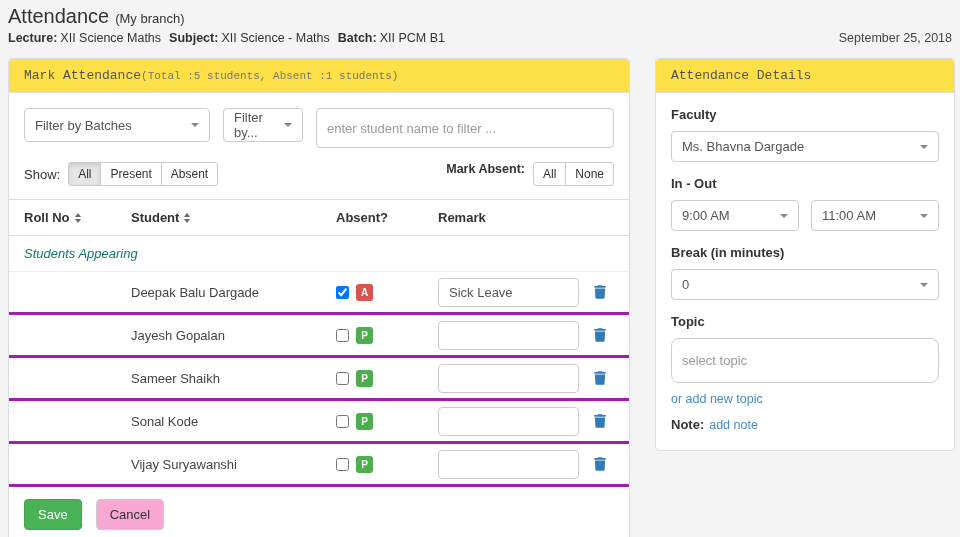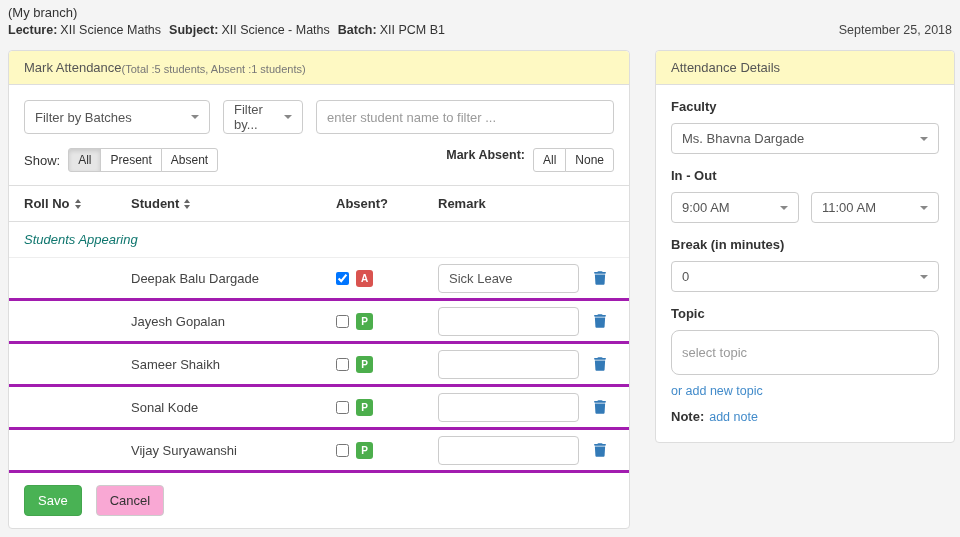--- a/index.html
+++ b/index.html
@@ -18,42 +18,42 @@
   .info-line { display: flex; align-items: baseline; margin-top: 3px; font-size: 12.5px; }
   .info-line b { margin-right: 3px; }
   .info-line .val { margin-right: 8px; color: #333; }
   .date { margin-left: auto; color: #444; font-size: 12.5px; }
 
   .panels { display: flex; gap: 25px; padding: 13px 5px 0 8px; align-items: flex-start; }
   .panel { background: #fff; border: 1px solid #ddd; border-radius: 4px; }
   .left-panel { width: 622px; }
   .right-panel { width: 300px; }
   .panel-header {
-    padding: 9px 15px; border-bottom: 1px solid #ddd; background: #fef9c3;
+    padding: 9px 15px; border-bottom: 1px solid #ddd; background: #fde047;
     border-radius: 4px 4px 0 0; font-size: 13px; color: #555;
-    display: flex; align-items: flex-end;
+    display: flex; align-items: center; font-family: Liberation Mono, monospace;
   }
   .panel-header .summary { font-size: 11px; color: #777; }
 
   
   .filters { display: flex; gap: 13px; padding: 15px 15px 14px 15px; }
   .select {
     border: 1px solid #ccc; border-radius: 4px; height: 34px; background: #fff;
     display: flex; align-items: center; justify-content: space-between;
     padding: 0 10px; font-size: 13px; color: #555; cursor: pointer;
   }
   .select-sm { height: 31px; }
   .caret {
     width: 0; height: 0; border-left: 4px solid transparent;
     border-right: 4px solid transparent; border-top: 4px solid #888; margin-left: 8px; flex: none;
   }
   .filter-by { width: 80px; }
   .filter-batches { width: 186px; }
   .text-input {
-    border: 1px solid #ccc; border-radius: 4px; height: 34px; padding: 0 10px;
+    border: 1px solid #ccc; border-radius: 4px; height: 40px; padding: 0 10px;
     font-size: 13px; color: #555; font-family: "Liberation Sans", sans-serif; outline: none;
   }
   .text-input::placeholder { color: #9a9a9a; }
   .search-input { flex: 1; }
 
   
   .show-row { display: flex; align-items: center; padding: 0 15px 13px 15px; }
   .show-label { margin-right: 8px; font-size: 13px; }
   .btn-group { display: inline-flex; }
   .btn-group .gbtn {
@@ -104,20 +104,21 @@
   .link { color: #428bca; font-size: 12.5px; cursor: pointer; text-decoration: none; }
   .add-topic { margin-top: 8px; }
   .note-line { margin-top: 11px; font-size: 13px; display: flex; gap: 5px; align-items: baseline; }
   .note-label { font-weight: bold; }
 </style>
 </head>
 <body>
 
 <div class="page-header">
   <div class="title-line">
+    <span class="page-title">Attendance</span>
     <span class="page-subtitle">(My branch)</span>
   </div>
   <div class="info-line">
     <b>Lecture:</b>
     <span class="val">XII Science Maths</span>
     <b>Subject:</b>
     <span class="val">XII Science - Maths</span>
     <b>Batch:</b>
     <span class="val">XII PCM B1</span>
     <span class="date">September 25, 2018</span>

